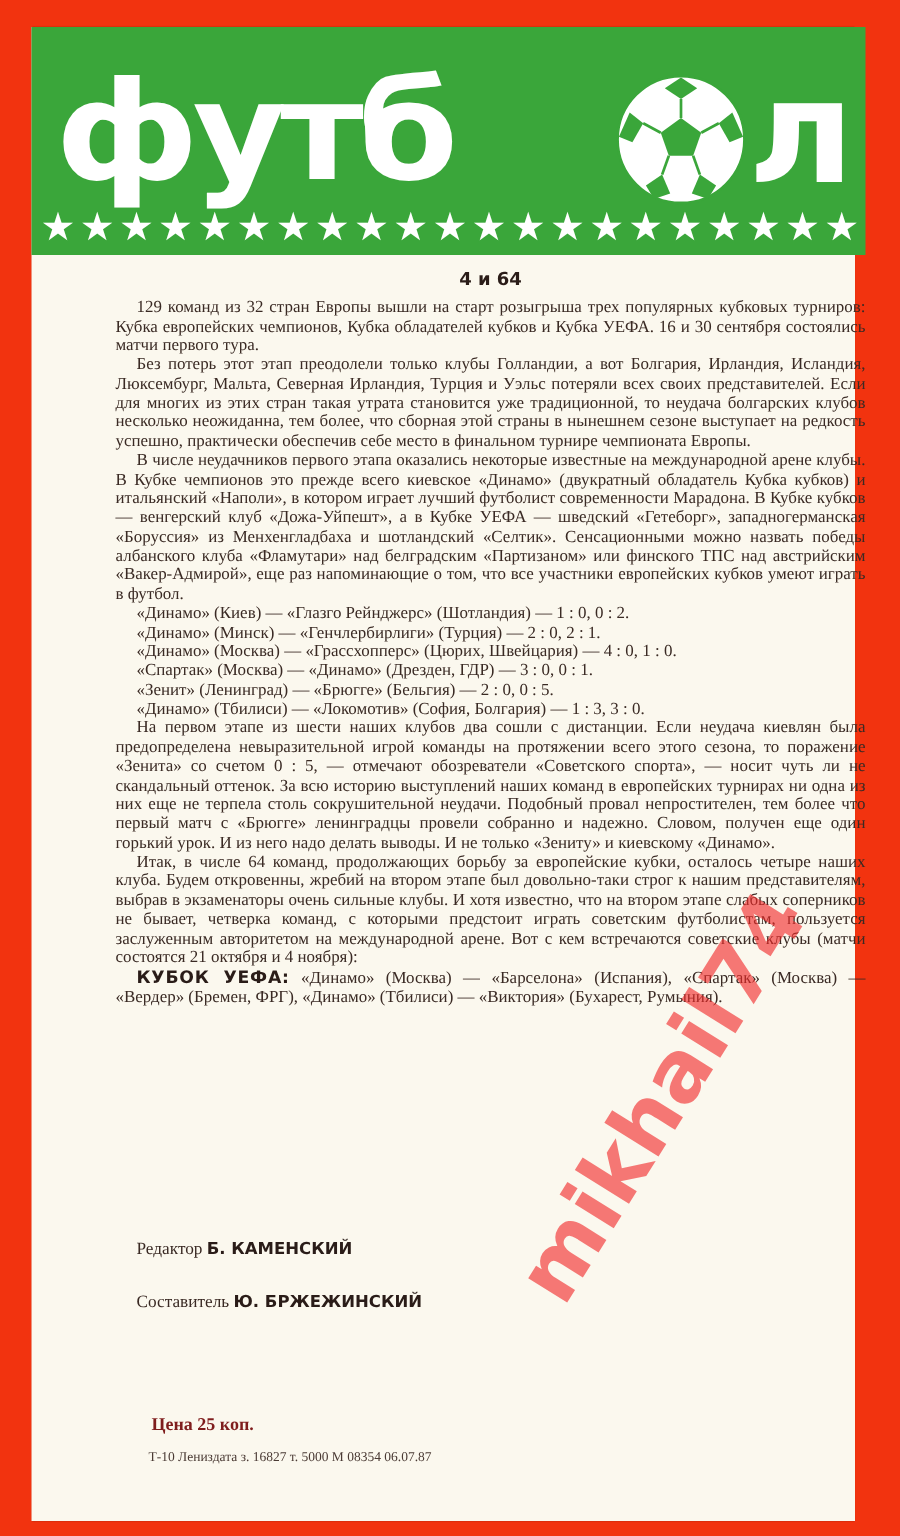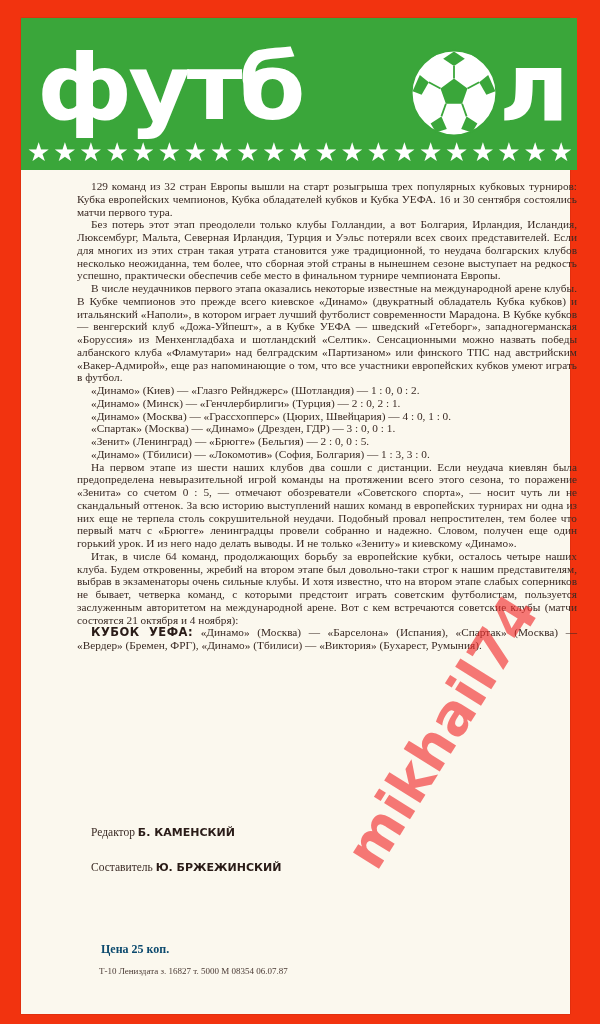--- a/index.html
+++ b/index.html
@@ -53,21 +53,21 @@
   .p { text-indent:14px; margin:0; }
   .res { margin:0; padding-left:14px; text-align:left; }
   .cup-label {
     font-weight:bold; font-family:"DejaVu Sans", sans-serif; font-size:11.5px;
     letter-spacing:0.5px; color:#2a1c18;
   }
   .credits { position:absolute; left:70px; top:808px; font-size:11.5px; color:#3a2a24; }
   .credits .row { margin-bottom:22px; }
   .credits .nm { font-family:"DejaVu Sans", sans-serif; font-weight:bold; font-size:11px; color:#2a1c18; }
   .price {
-    position:absolute; left:80px; top:924px; font-size:12px; font-weight:bold; color:#0c4a6e;
+    position:absolute; left:80px; top:924px; font-size:12px; font-weight:bold; color:#7f1d1d;
   }
   .imprint {
     position:absolute; left:78px; top:948px; font-size:9px; color:#4a3a34;
   }
   .watermark {
     position:absolute; left:360px; top:830px;
     transform:rotate(-58deg); transform-origin:left center;
     font-family:"DejaVu Sans", sans-serif; font-weight:bold;
     font-size:56px; color:rgba(240,40,40,0.62); white-space:nowrap;
     pointer-events:none;
@@ -114,20 +114,21 @@
       <span>★</span>
       <span>★</span>
       <span>★</span>
       <span>★</span>
       <span>★</span>
       <span>★</span>
     </div>
   </div>
 
   <div class="content">
+    <div class="title">4 и 64</div>
     <p class="p">129 команд из 32 стран Европы вышли на старт розыгрыша трех популярных кубковых турниров: Кубка европейских чемпионов, Кубка обладателей кубков и Кубка УЕФА. 16 и 30 сентября состоялись матчи первого тура.</p>
     <p class="p">Без потерь этот этап преодолели только клубы Голландии, а вот Болгария, Ирландия, Исландия, Люксембург, Мальта, Северная Ирландия, Турция и Уэльс потеряли всех своих представителей. Если для многих из этих стран такая утрата становится уже традиционной, то неудача болгарских клубов несколько неожиданна, тем более, что сборная этой страны в нынешнем сезоне выступает на редкость успешно, практически обеспечив себе место в финальном турнире чемпионата Европы.</p>
     <p class="p">В числе неудачников первого этапа оказались некоторые известные на международной арене клубы. В Кубке чемпионов это прежде всего киевское «Динамо» (двукратный обладатель Кубка кубков) и итальянский «Наполи», в котором играет лучший футболист современности Марадона. В Кубке кубков — венгерский клуб «Дожа-Уйпешт», а в Кубке УЕФА — шведский «Гетеборг», западногерманская «Боруссия» из Менхенгладбаха и шотландский «Селтик». Сенсационными можно назвать победы албанского клуба «Фламутари» над белградским «Партизаном» или финского ТПС над австрийским «Вакер-Адмирой», еще раз напоминающие о том, что все участники европейских кубков умеют играть в футбол.</p>
     <p class="res">«Динамо» (Киев) — «Глазго Рейнджерс» (Шотландия) — 1 : 0, 0 : 2.</p>
     <p class="res">«Динамо» (Минск) — «Генчлербирлиги» (Турция) — 2 : 0, 2 : 1.</p>
     <p class="res">«Динамо» (Москва) — «Грассхопперс» (Цюрих, Швейцария) — 4 : 0, 1 : 0.</p>
     <p class="res">«Спартак» (Москва) — «Динамо» (Дрезден, ГДР) — 3 : 0, 0 : 1.</p>
     <p class="res">«Зенит» (Ленинград) — «Брюгге» (Бельгия) — 2 : 0, 0 : 5.</p>
     <p class="res">«Динамо» (Тбилиси) — «Локомотив» (София, Болгария) — 1 : 3, 3 : 0.</p>
     <p class="p">На первом этапе из шести наших клубов два сошли с дистанции. Если неудача киевлян была предопределена невыразительной игрой команды на протяжении всего этого сезона, то поражение «Зенита» со счетом 0 : 5, — отмечают обозреватели «Советского спорта», — носит чуть ли не скандальный оттенок. За всю историю выступлений наших команд в европейских турнирах ни одна из них еще не терпела столь сокрушительной неудачи. Подобный провал непростителен, тем более что первый матч с «Брюгге» ленинградцы провели собранно и надежно. Словом, получен еще один горький урок. И из него надо делать выводы. И не только «Зениту» и киевскому «Динамо».</p>

